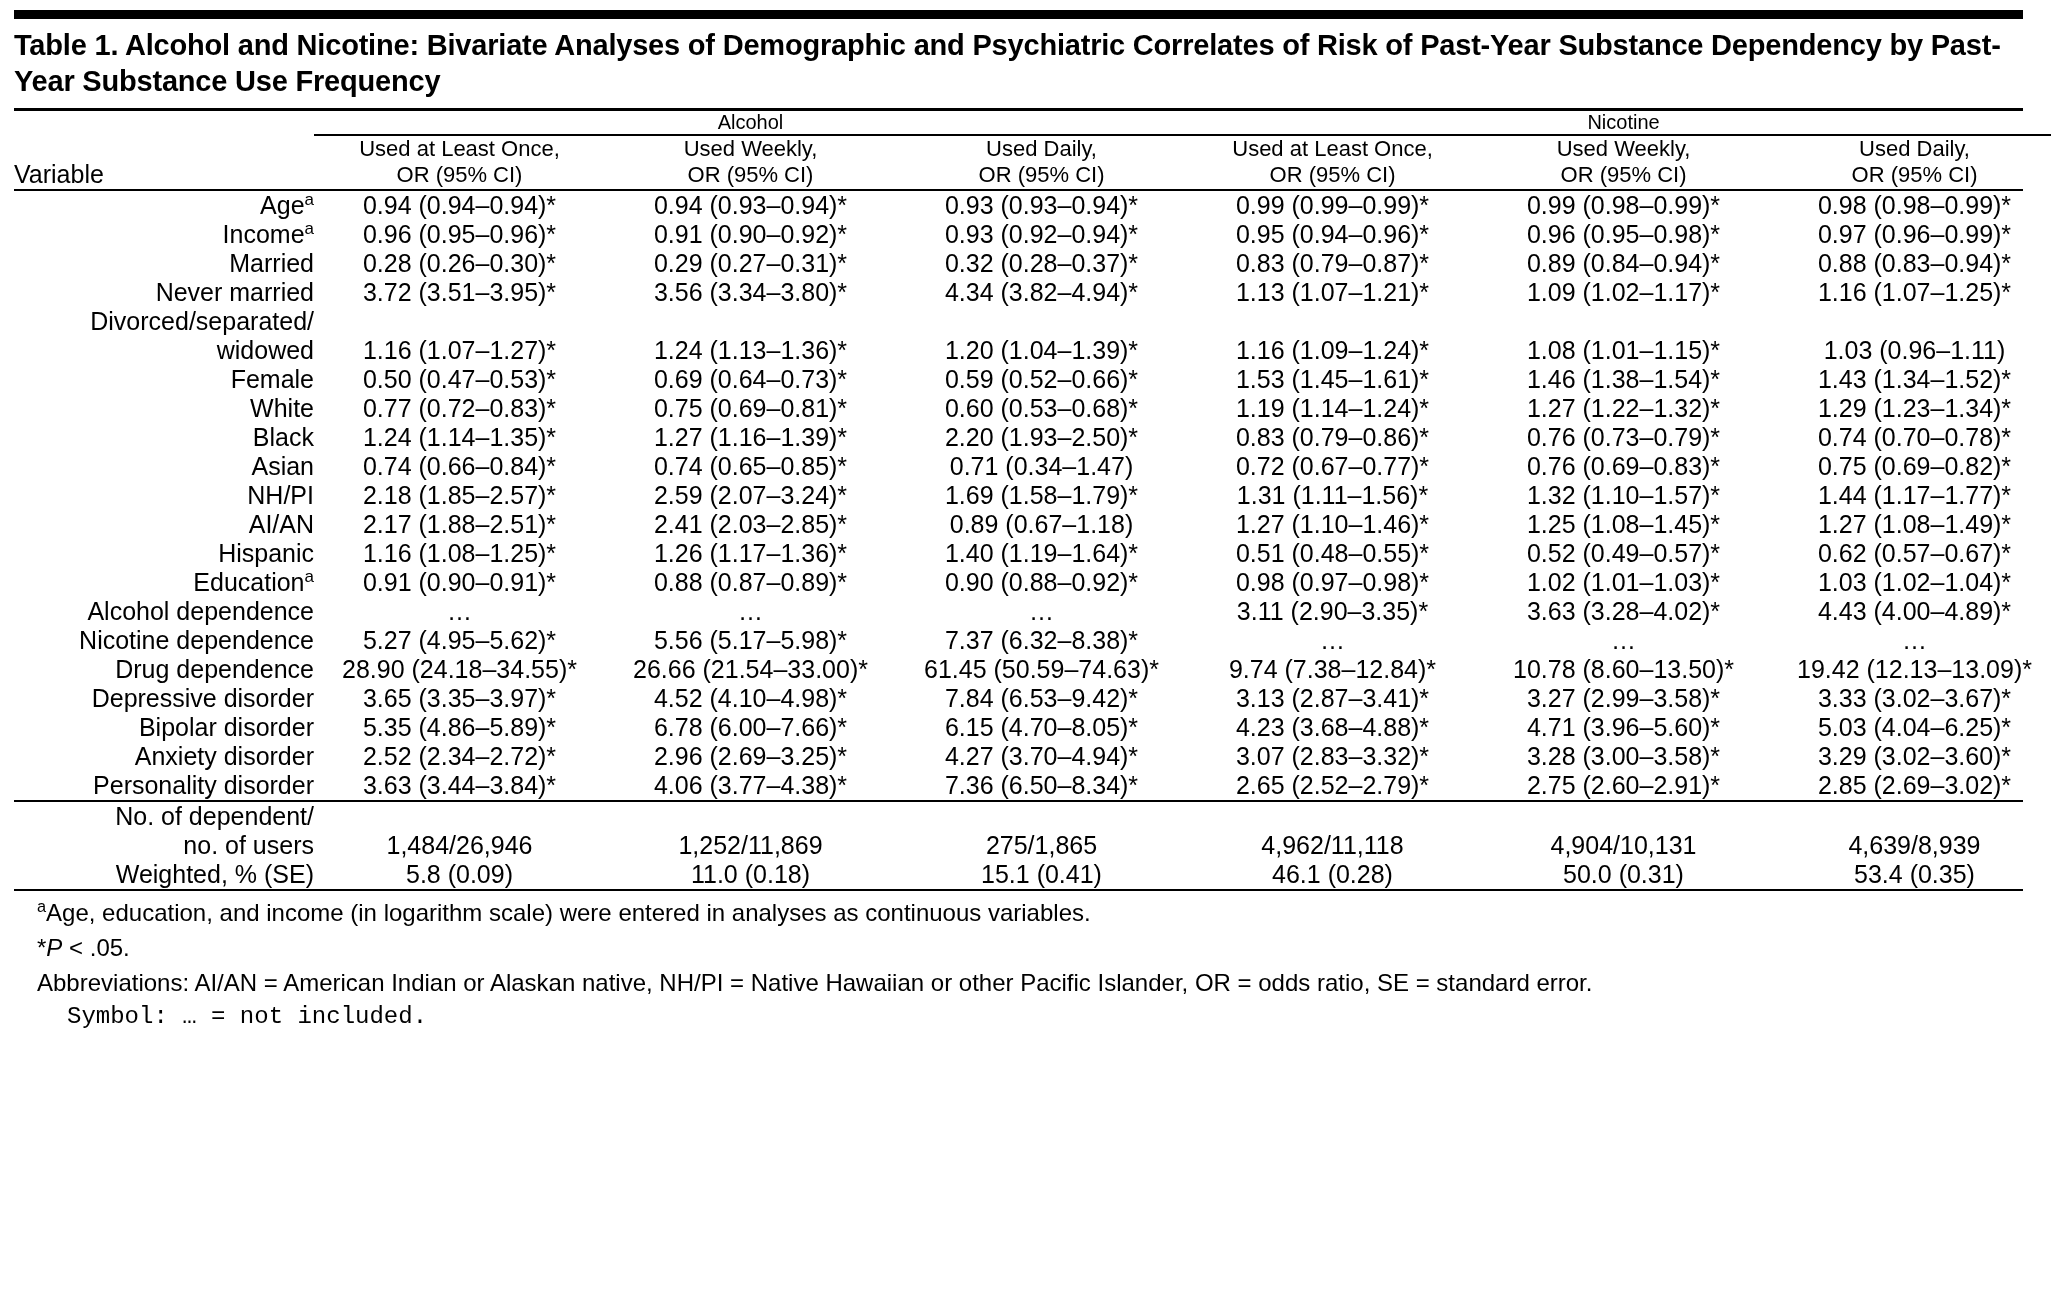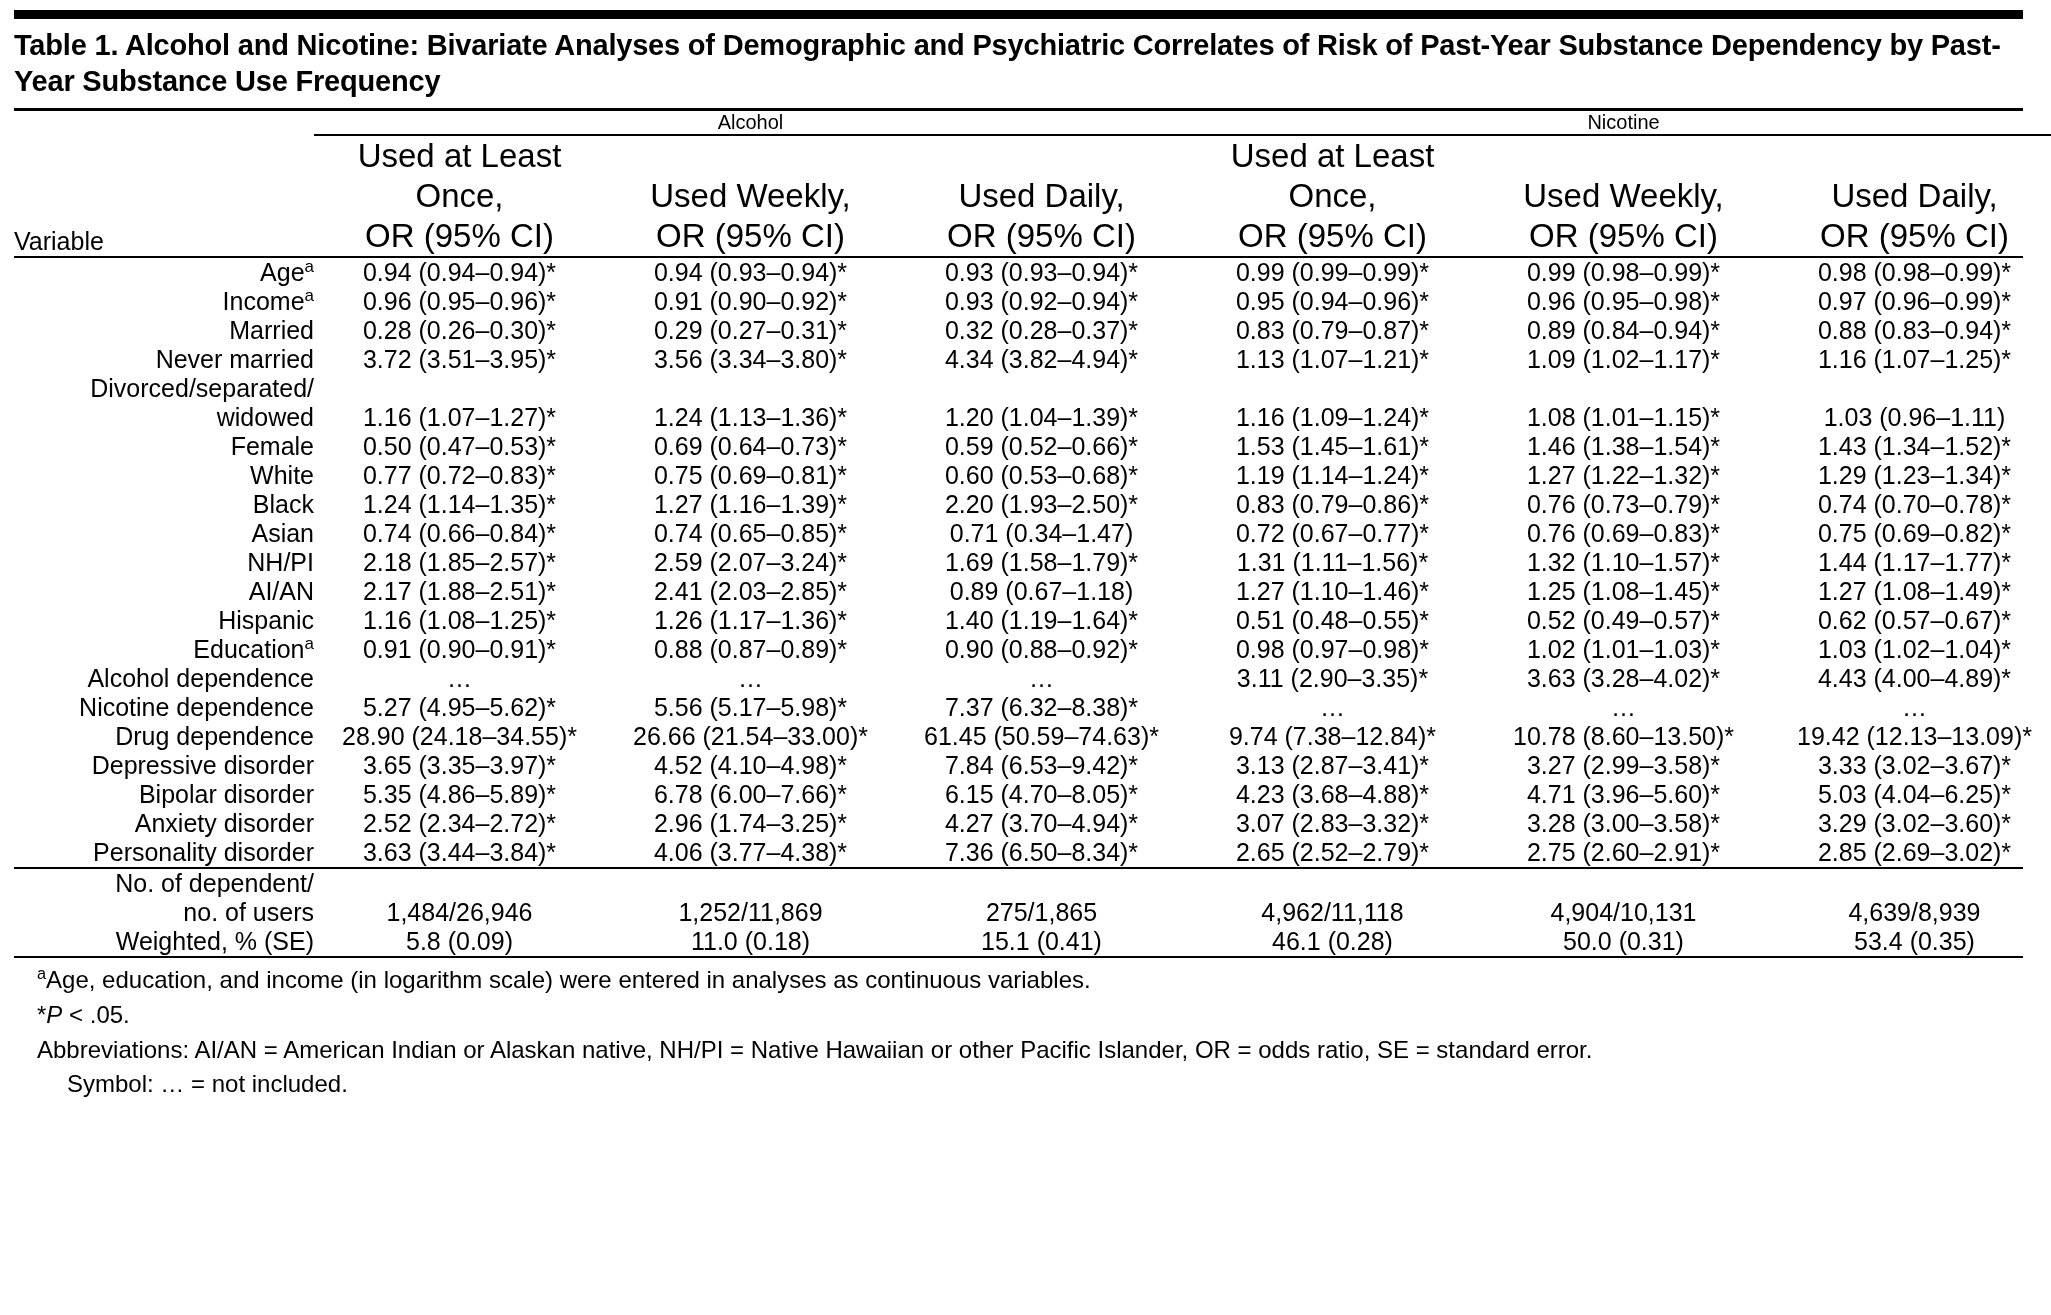--- a/index.html
+++ b/index.html
@@ -49,21 +49,21 @@
 
   .grp-head {
     text-align: center;
     font-size: 20px;
     padding: 5px 0 4px 0;
   }
   .grp-underline {
     border-bottom: 2px solid #000;
   }
   .sub-head {
-    font-size: 33px;
+    font-size: 22px;
     line-height: 1.22;
     padding: 5px 0 6px 0;
   }
   .var-head {
     font-size: 25px;
     padding: 0 0 6px 0;
     text-align: left;
     vertical-align: bottom;
   }
   td.cell {
@@ -86,21 +86,21 @@
     vertical-align: super;
     line-height: 0;
   }
   .sect-top td { padding-top: 7px; }
   .foot {
     font-size: 24px;
     line-height: 1.32;
     padding: 6px 0 0 0;
   }
   .foot div { margin-bottom: 3px; margin-left: 23px; }
-  .foot .indent { padding-left: 30px; }
+  .foot .indent { padding-left: 30px; font-family: Liberation Mono, monospace; }
   .ital { font-style: italic; }
 </style>
 </head>
 <body>
 
 <div class="page">
 
   <div class="rule-top"></div>
 
   <div class="title">Table 1. Alcohol and Nicotine: Bivariate Analyses of Demographic and Psychiatric Correlates of Risk of Past-Year Substance Dependency by Past-Year Substance Use Frequency</div>
@@ -325,21 +325,21 @@
           <td class="cell">5.35 (4.86–5.89)*</td>
           <td class="cell">6.78 (6.00–7.66)*</td>
           <td class="cell">6.15 (4.70–8.05)*</td>
           <td class="cell">4.23 (3.68–4.88)*</td>
           <td class="cell">4.71 (3.96–5.60)*</td>
           <td class="cell">5.03 (4.04–6.25)*</td>
         </tr>
         <tr>
           <td class="varcell">Anxiety disorder</td>
           <td class="cell">2.52 (2.34–2.72)*</td>
-          <td class="cell">2.96 (1.74–3.25)*</td>
+          <td class="cell">2.96 (2.69–3.25)*</td>
           <td class="cell">4.27 (3.70–4.94)*</td>
           <td class="cell">3.07 (2.83–3.32)*</td>
           <td class="cell">3.28 (3.00–3.58)*</td>
           <td class="cell">3.29 (3.02–3.60)*</td>
         </tr>
         <tr>
           <td class="varcell">Personality disorder</td>
           <td class="cell">3.63 (3.44–3.84)*</td>
           <td class="cell">4.06 (3.77–4.38)*</td>
           <td class="cell">7.36 (6.50–8.34)*</td>

